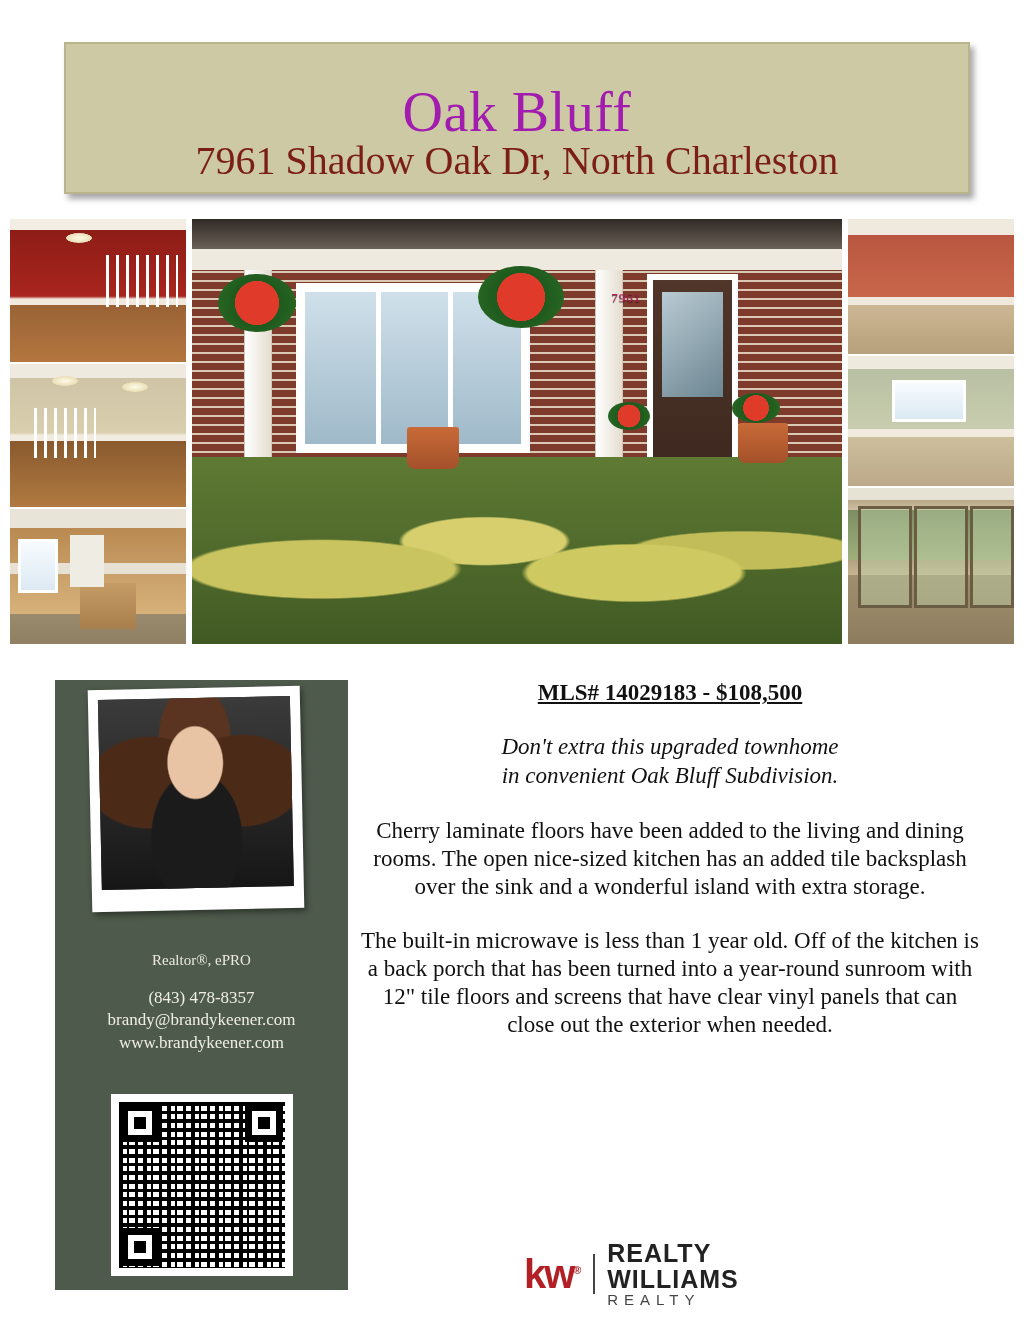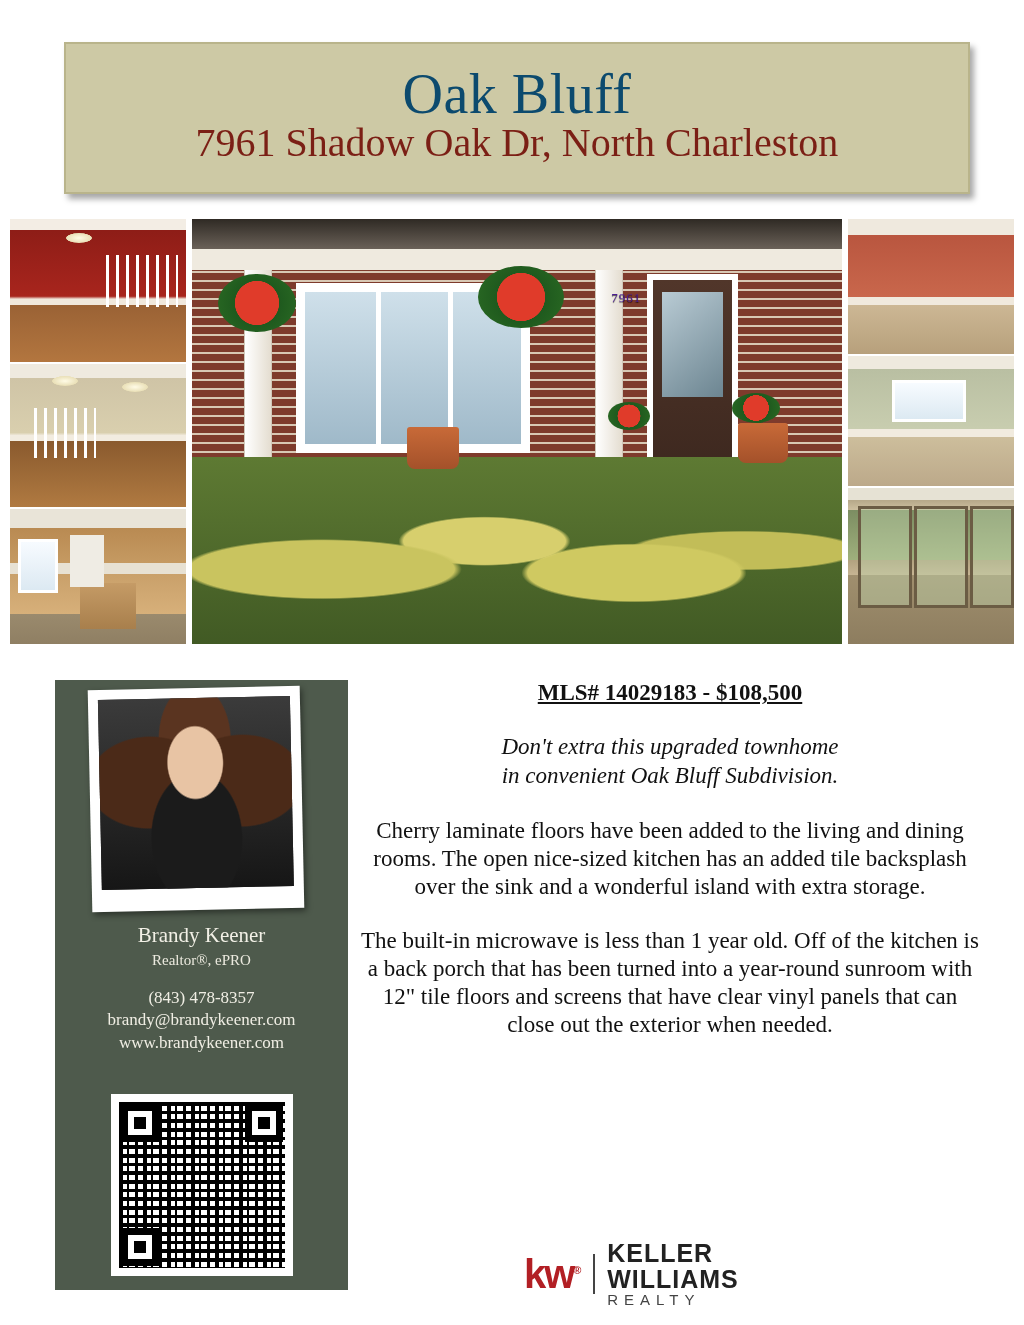--- a/index.html
+++ b/index.html
@@ -23,23 +23,23 @@
     width: 906px;
     height: 152px;
     background: #cdc9a5;
     border: 2px solid #b9b48b;
     box-shadow: 4px 5px 6px rgba(0,0,0,0.35);
     text-align: center;
     box-sizing: border-box;
   }
   .banner-title {
     font-size: 56px;
-    color: #0c4a6e;
+    color: #a21caf;
     line-height: 1.0;
-    margin-top: 22px;
+    margin-top: 40px;
     letter-spacing: 0.5px;
   }
   .banner-sub {
     font-size: 40px;
     color: #7b1f15;
     line-height: 1.05;
   }
 
   
   .photos {
@@ -163,21 +163,21 @@
     position: absolute; border-radius: 50%;
     background: radial-gradient(circle, #e03b2a 0 45%, #1f5a1e 46%, #2b6b24 100%);
   }
   .ex-pot {
     position: absolute;
     background: linear-gradient(to bottom, #c86a38, #a4512a);
     border-radius: 3px 3px 8px 8px;
   }
   .ex-number {
     position: absolute;
-    color: #4c1d95;
+    color: #be185d;
     font-family: "Liberation Serif", serif;
     font-size: 13px;
     letter-spacing: 1px;
     line-height: 1.15;
     text-shadow: 0 1px 1px rgba(0,0,0,.7);
   }
 
   
   .agent-card {
     position: absolute;
@@ -403,21 +403,20 @@
     <div style="position:absolute; left:66px; top:18px; width:48px; height:96px; border:3px solid #6b5c44; background:rgba(190,210,170,.45);"></div>
     <div style="position:absolute; left:122px; top:18px; width:38px; height:96px; border:3px solid #6b5c44; background:rgba(190,210,170,.45);"></div>
   </div>
 
 </div>
 
 <div class="agent-card">
   <div class="headshot-frame">
     <div class="headshot"></div>
   </div>
-  <div class="agent-name">Brandy Keener</div>
   <div class="agent-title">Realtor®, ePRO</div>
   <div class="agent-contact">
     <div>(843) 478-8357</div>
     <div>brandy@brandykeener.com</div>
     <div>www.brandykeener.com</div>
   </div>
   <div class="qr">
     <div class="qr-inner">
       <span class="qr-eye tl"></span>
       <span class="qr-eye tr"></span>
@@ -432,16 +431,16 @@
     <span>Don't extra this upgraded townhome</span>
   <br><span>in convenient Oak Bluff Subdivision.</span></div>
   <div class="para">Cherry laminate floors have been added to the living and dining rooms. The open nice-sized kitchen has an added tile backsplash over the sink and a wonderful island with extra storage.</div>
   <div class="para">The built-in microwave is less than 1 year old. Off of the kitchen is a back porch that has been turned into a year-round sunroom with 12" tile floors and screens that have clear vinyl panels that can close out the exterior when needed.</div>
 </div>
 
 <div class="kw">
   <div class="kw-mark"><span>kw</span><span class="kw-reg">®</span></div>
   <div class="kw-divider"></div>
   <div class="kw-words">
-    <div class="kw-top">KELLER WILLIAMS</div>
+    <div class="kw-top">REALTY WILLIAMS</div>
     <div class="kw-bottom">REALTY</div>
   </div>
 </div>
 
 </body></html>

